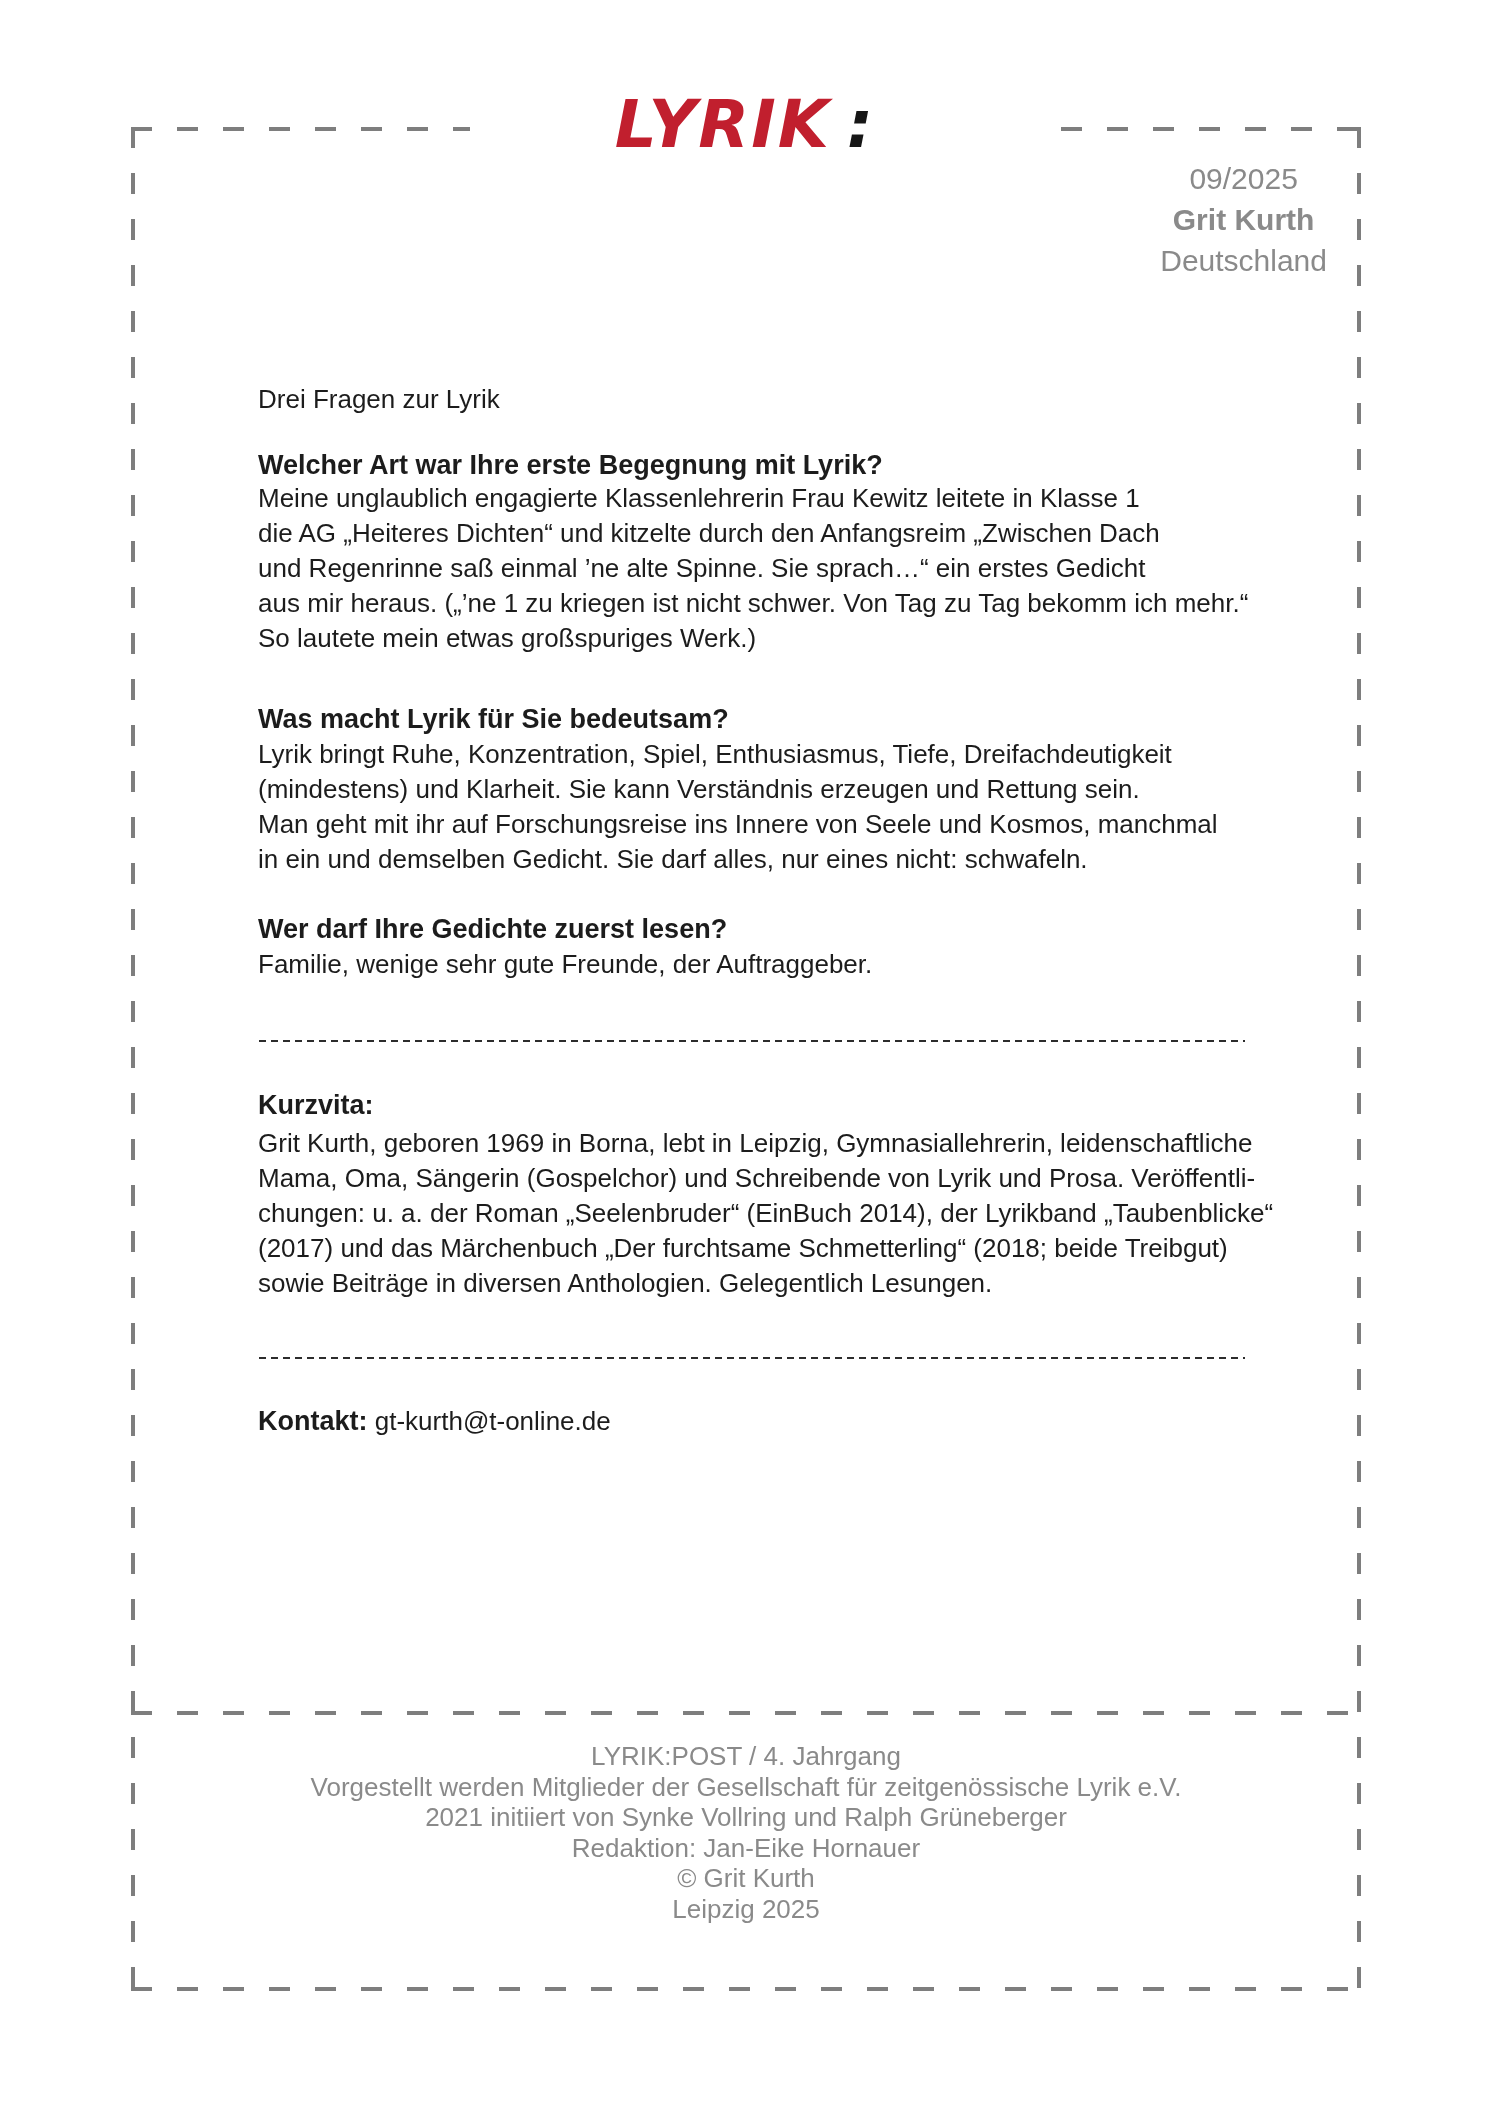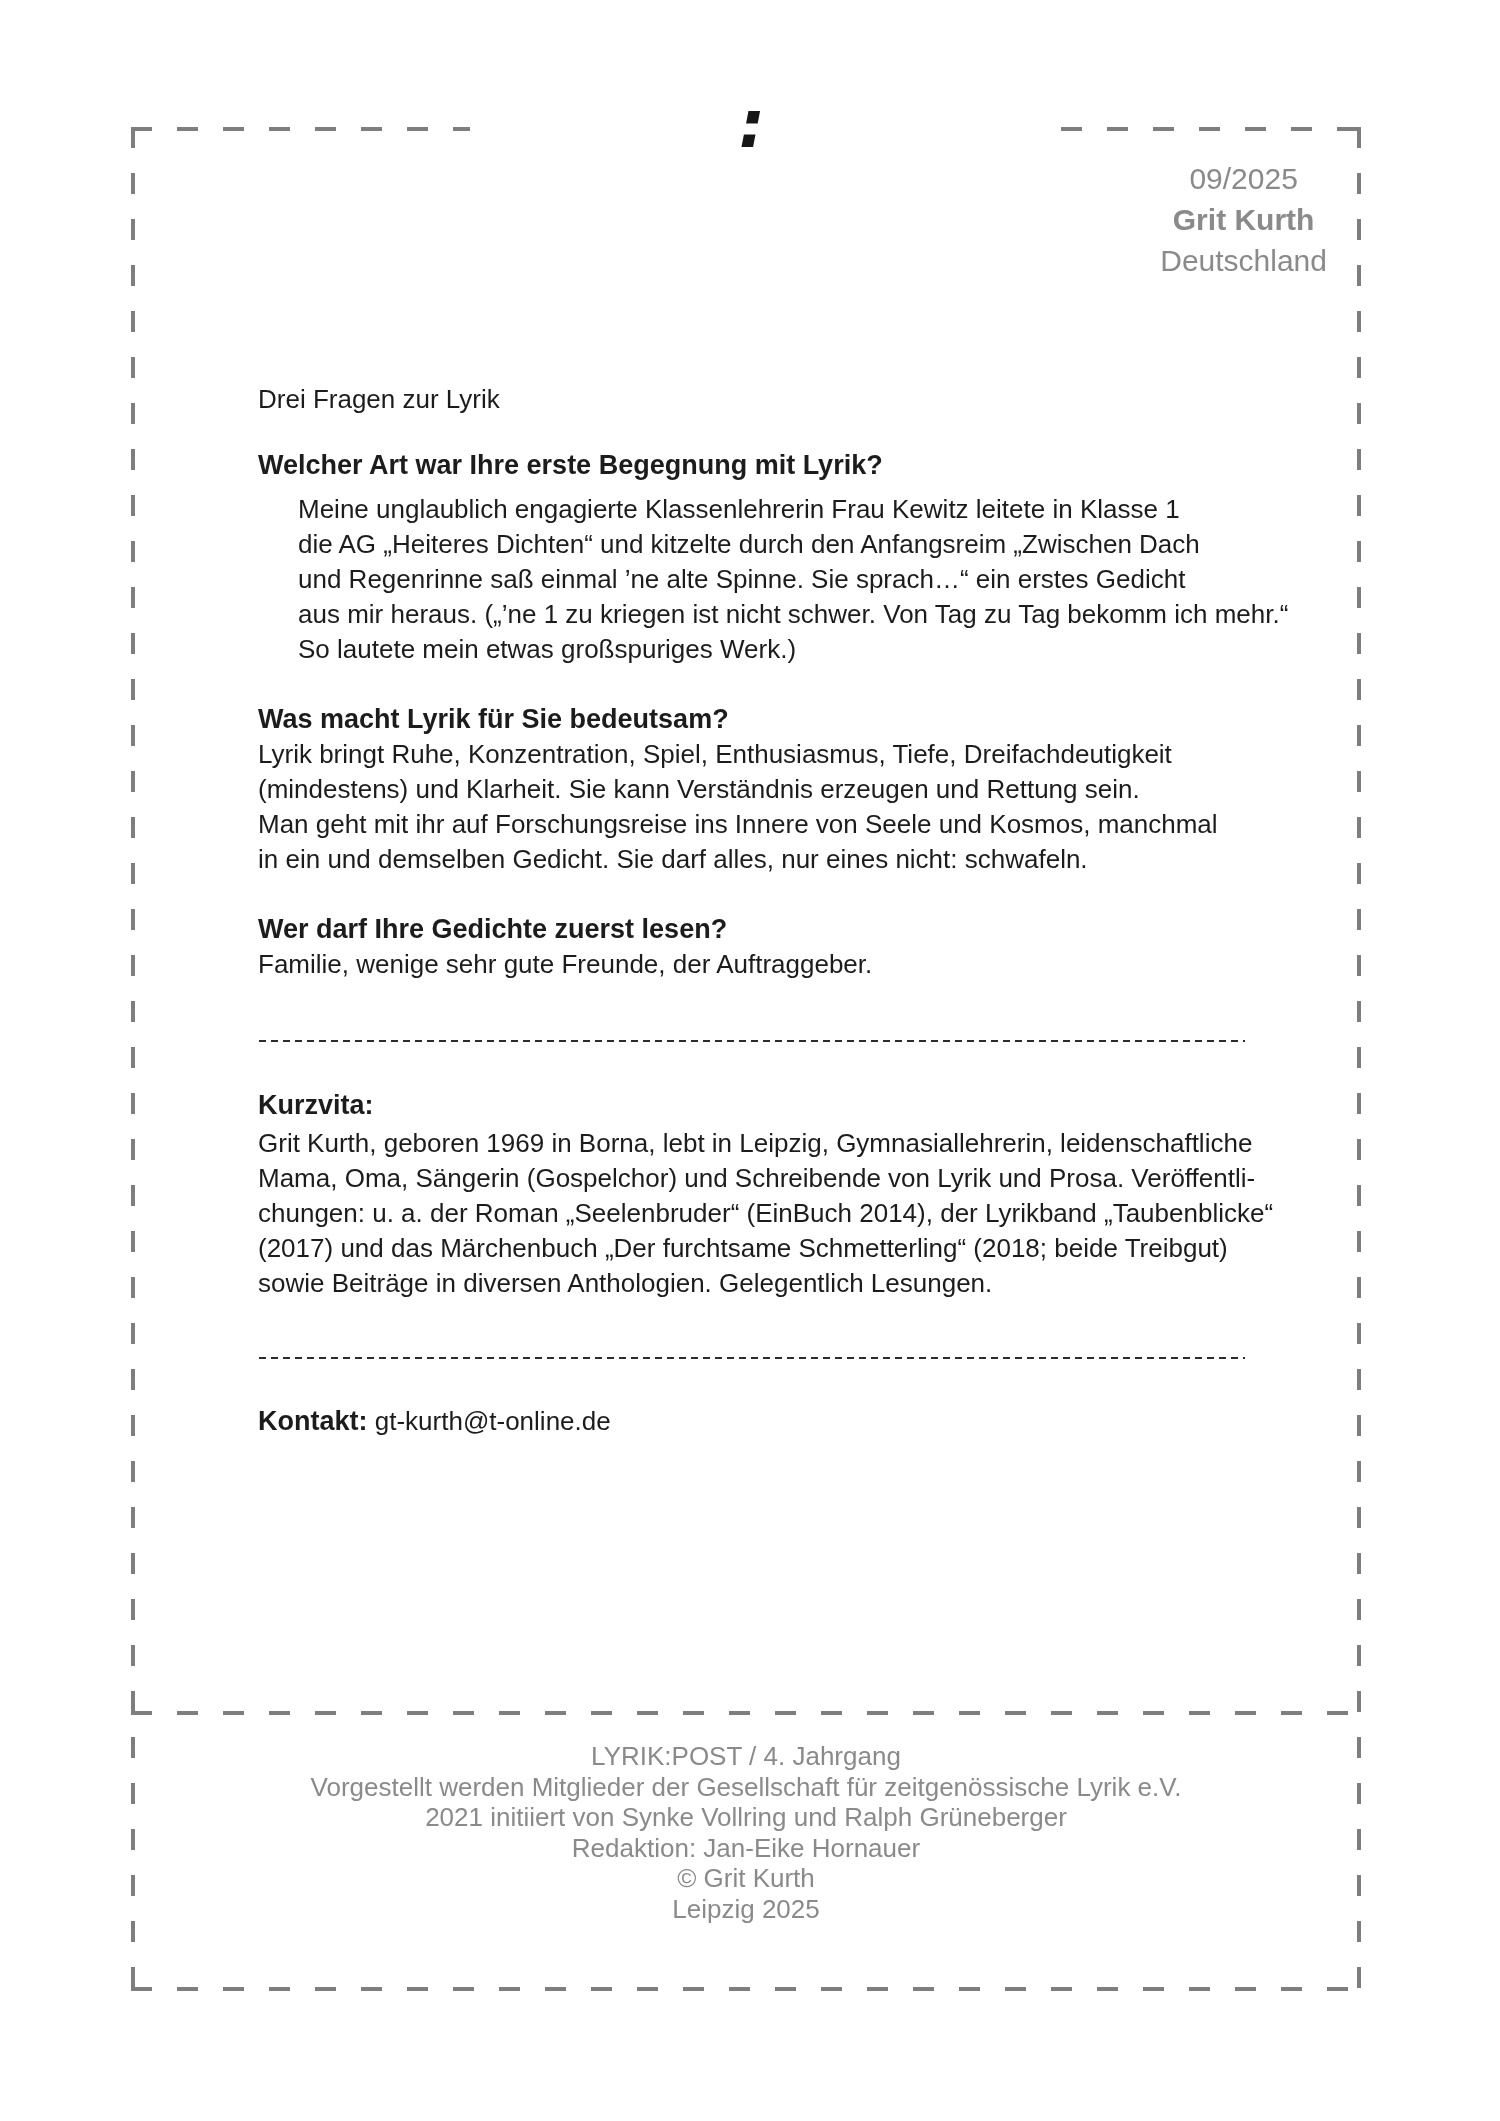--- a/index.html
+++ b/index.html
@@ -68,33 +68,34 @@
 <div class="page">
 
   <div class="h-dash" style="left:131px; top:127px; width:339px;"></div>
   <div class="h-dash" style="left:1061px; top:127px; width:300px;"></div>
   <div class="v-dash" style="left:131px; top:127px; height:1864px;"></div>
   <div class="v-dash" style="left:1357px; top:127px; height:1864px;"></div>
   <div class="h-dash" style="left:131px; top:1711px; width:1230px;"></div>
   <div class="h-dash" style="left:131px; top:1987px; width:1230px;"></div>
 
   <div class="logo">
+    <span class="lyrik">LYRIK</span>
     <span class="colon">:</span>
   </div>
 
   <div class="issue-block">
     <div class="issue">09/2025</div>
     <div class="author">Grit Kurth</div>
     <div class="country">Deutschland</div>
   </div>
 
   <div class="txt" style="top:382px;">Drei Fragen zur Lyrik</div>
 
   <div class="txt q" style="top:448px;">Welcher Art war Ihre erste Begegnung mit Lyrik?</div>
-  <div class="txt" style="top:492px;margin-left:40px;">Meine unglaublich engagierte Klassenlehrerin Frau Kewitz leitete in Klasse 1
+  <div class="txt" style="top:481px;">Meine unglaublich engagierte Klassenlehrerin Frau Kewitz leitete in Klasse 1
 die AG „Heiteres Dichten“ und kitzelte durch den Anfangsreim „Zwischen Dach
 und Regenrinne saß einmal ’ne alte Spinne. Sie sprach…“ ein erstes Gedicht
 aus mir heraus. („’ne 1 zu kriegen ist nicht schwer. Von Tag zu Tag bekomm ich mehr.“
 So lautete mein etwas großspuriges Werk.)</div>
 
   <div class="txt" style="top:737px;">Lyrik bringt Ruhe, Konzentration, Spiel, Enthusiasmus, Tiefe, Dreifachdeutigkeit
 (mindestens) und Klarheit. Sie kann Verständnis erzeugen und Rettung sein.
 Man geht mit ihr auf Forschungsreise ins Innere von Seele und Kosmos, manchmal
 in ein und demselben Gedicht. Sie darf alles, nur eines nicht: schwafeln.</div>
   <div class="txt q" style="top:702px;">Was macht Lyrik für Sie bedeutsam?</div>

